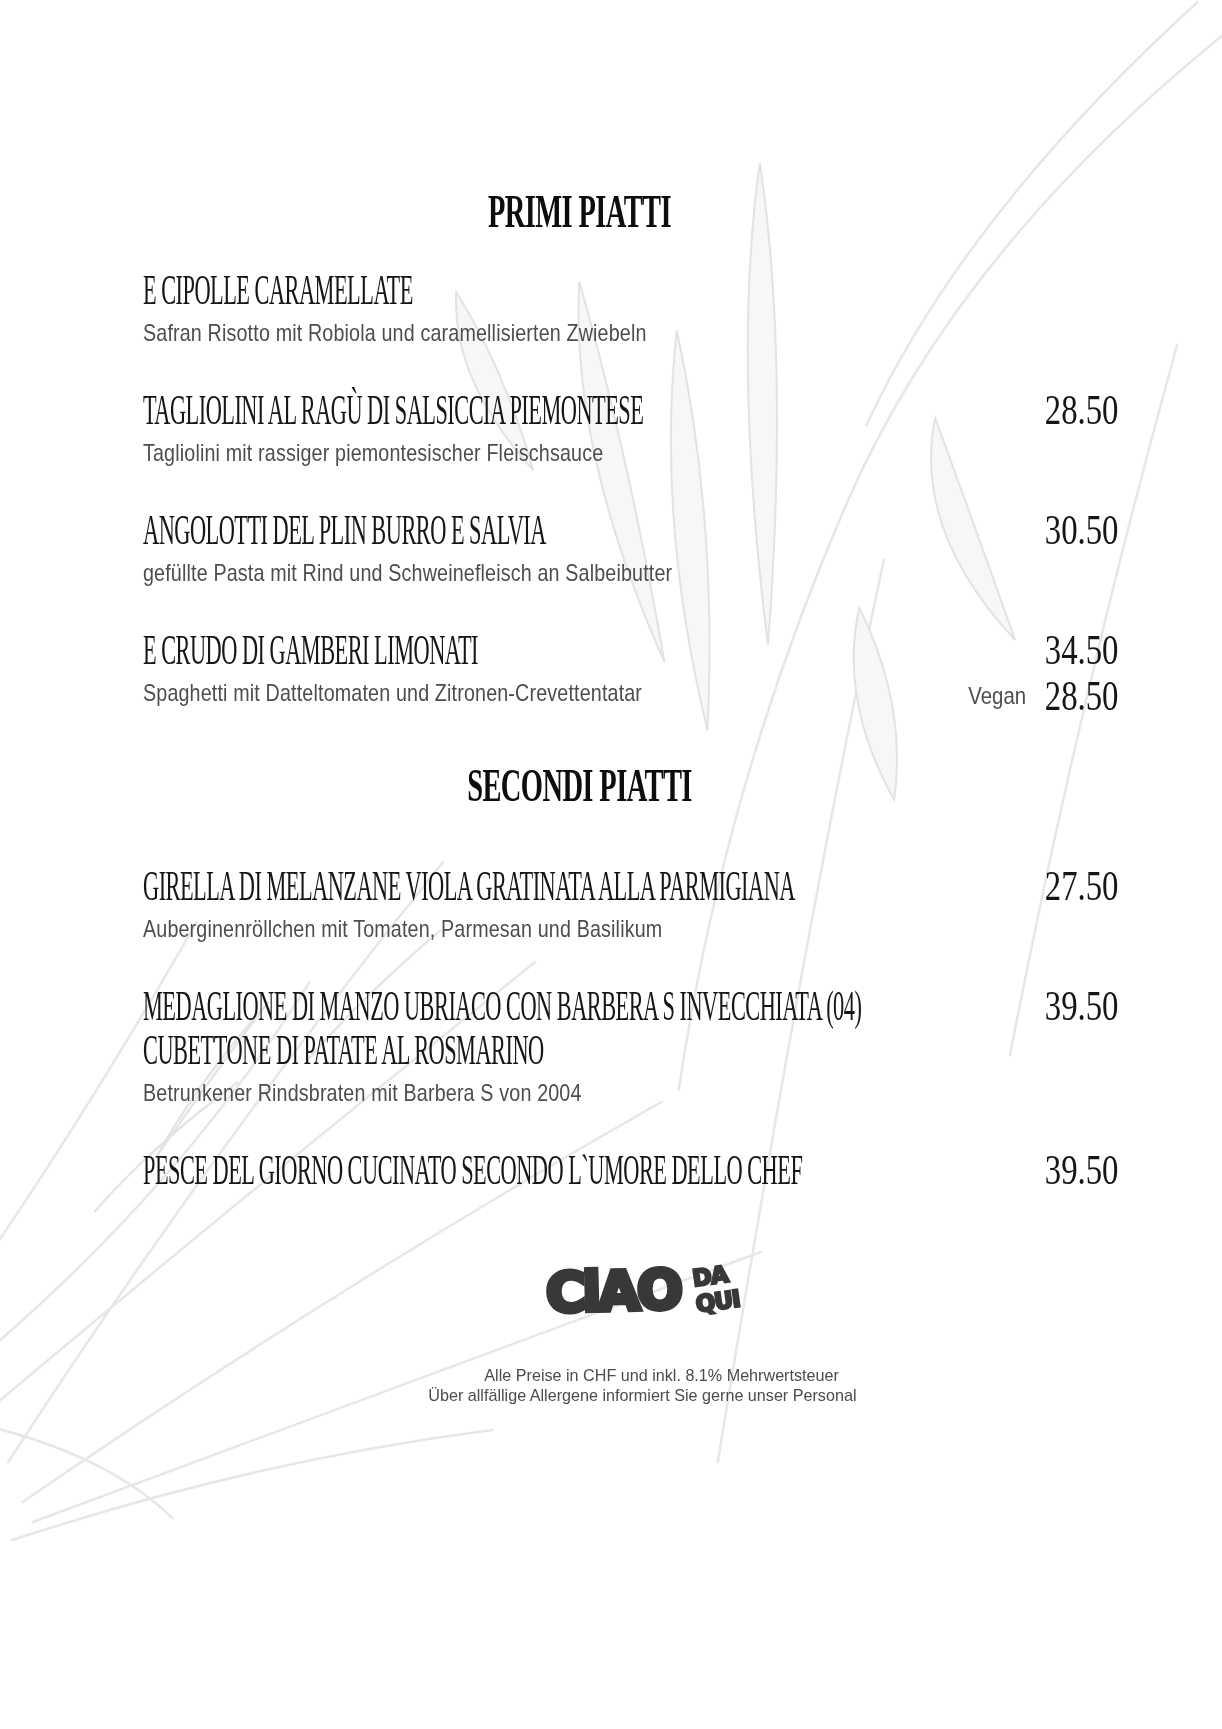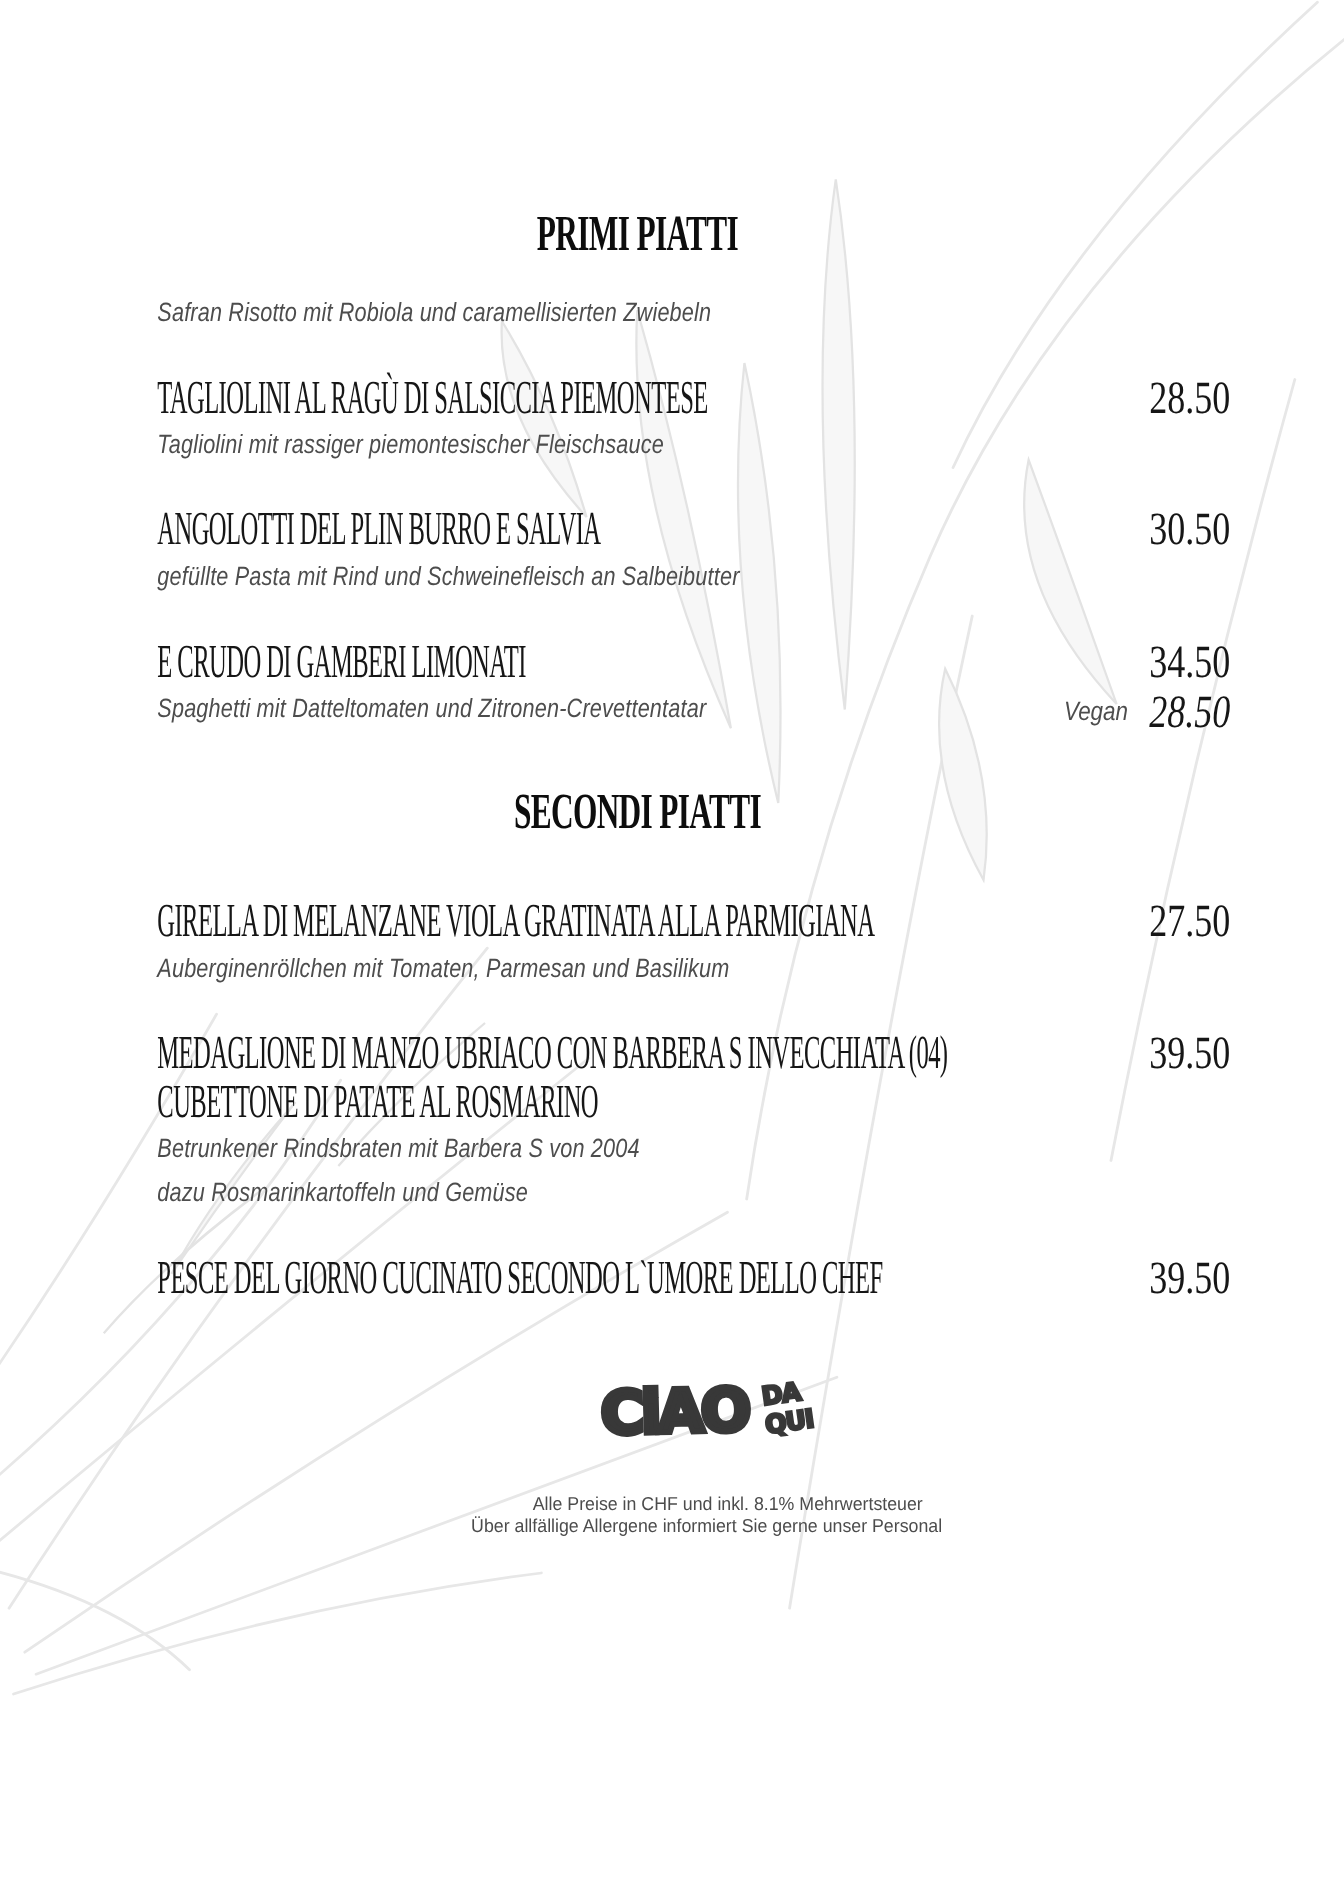--- a/index.html
+++ b/index.html
@@ -38,21 +38,21 @@
     transform:scaleX(.52); transform-origin:left top;
     color:#161616;
   }
   .price {
     position:absolute; right:0; top:0; white-space:nowrap;
     font-family:"Liberation Serif", serif;
     font-size:42px; line-height:44px;
     transform:scaleX(.78); transform-origin:right top;
     color:#161616;
   }
-  .desc-row { position:relative; height:36px; margin-top:4px;font-style:italic; }
+  .desc-row { position:relative; height:36px; margin-top:4px; }
   .desc-row.has-price { height:48px; }
   .desc {
     display:inline-block; white-space:nowrap;
     font-size:24px; line-height:34px; color:#4d4d4d; letter-spacing:.2px;
     transform:scaleX(.82); transform-origin:left top;
   }
   .vegan-label {
     position:absolute; right:92px; top:0; white-space:nowrap;
     font-size:24px; line-height:40px; color:#4d4d4d;
     transform:scaleX(.85); transform-origin:right top;
@@ -113,20 +113,23 @@
       <path d="M 92 1212 Q 152 1142 232 1082 Q 142 1152 92 1212 Z"></path>
       <path d="M 300 1060 Q 360 990 430 930 Q 350 1000 300 1060 Z"></path>
     </g>
   </svg>
 
   <main class="menu">
     <div id="menu-sections">
         <section class="menu-section first">
           <h2 class="section-title">PRIMI PIATTI</h2>
           <div class="menu-item">
+            <div class="name-row">
+              <span class="dish-name">E CIPOLLE CARAMELLATE</span>
+            </div>
             <div class="desc-row"><span class="desc">Safran Risotto mit Robiola und caramellisierten Zwiebeln</span></div>
           </div>
           <div class="menu-item">
             <div class="name-row">
               <span class="dish-name">TAGLIOLINI AL RAGÙ DI SALSICCIA PIEMONTESE</span>
               <span class="price">28.50</span>
             </div>
             <div class="desc-row"><span class="desc">Tagliolini mit rassiger piemontesischer Fleischsauce</span></div>
           </div>
           <div class="menu-item">
@@ -155,21 +158,20 @@
           </div>
           <div class="menu-item">
             <div class="name-row">
               <span class="dish-name">MEDAGLIONE DI MANZO UBRIACO CON BARBERA S INVECCHIATA (04)</span>
               <span class="price">39.50</span>
             </div>
             <div class="name-row">
               <span class="dish-name">CUBETTONE DI PATATE AL ROSMARINO</span>
             </div>
             <div class="desc-row"><span class="desc">Betrunkener Rindsbraten mit Barbera S von 2004</span></div>
-            <div class="desc-row"><span class="desc">dazu Rosmarinkartoffeln und Gemüse</span></div>
           </div>
           <div class="menu-item">
             <div class="name-row">
               <span class="dish-name">PESCE DEL GIORNO CUCINATO SECONDO L`UMORE DELLO CHEF</span>
               <span class="price">39.50</span>
             </div>
           </div>
         </section>
       </div>
   </main>

